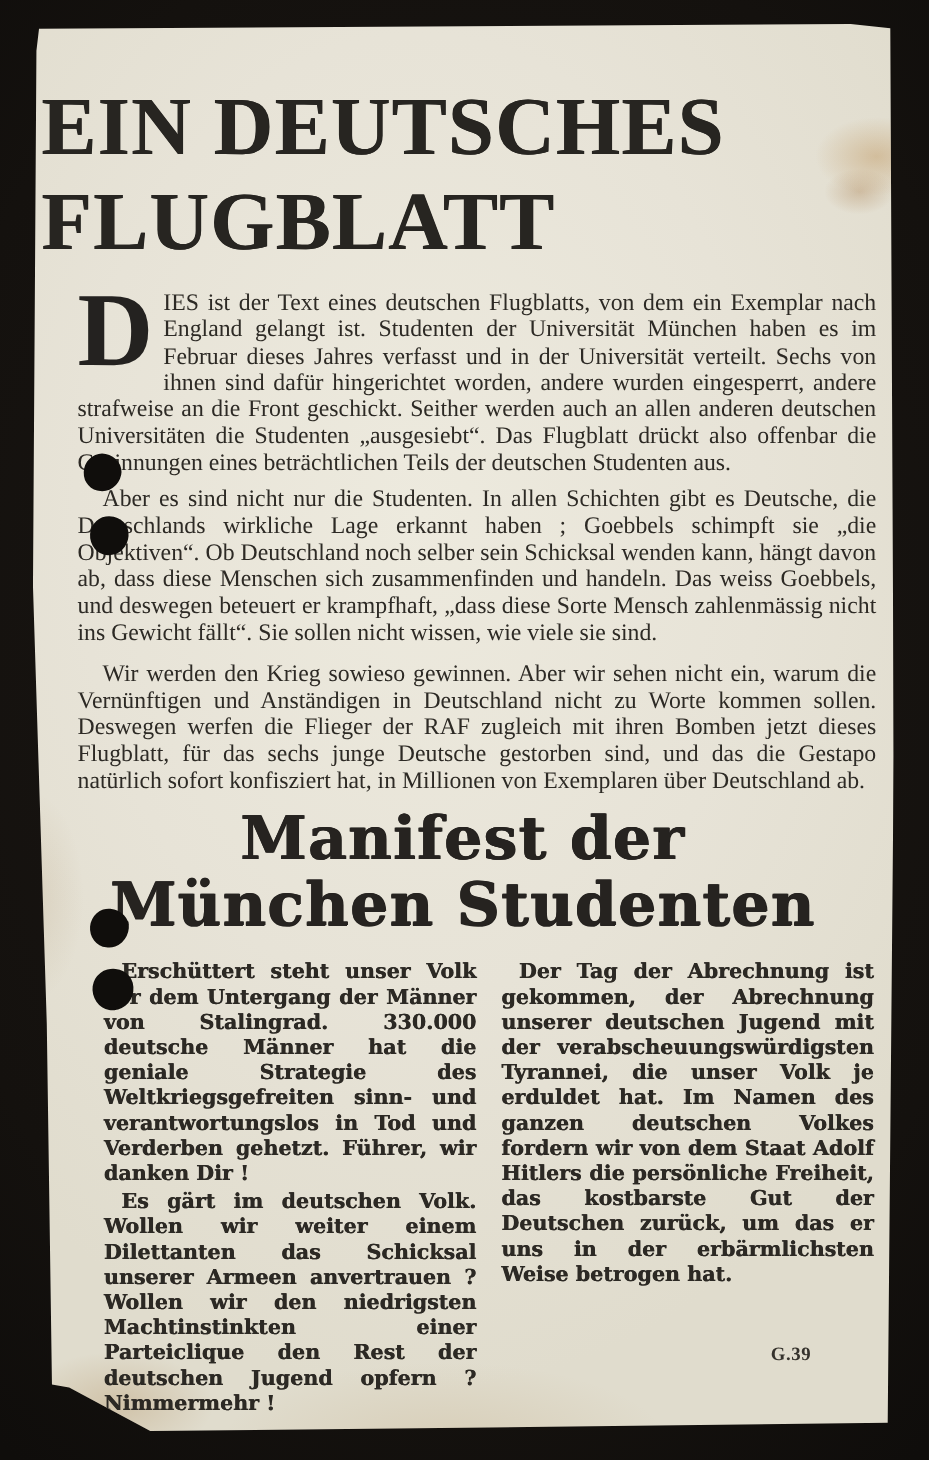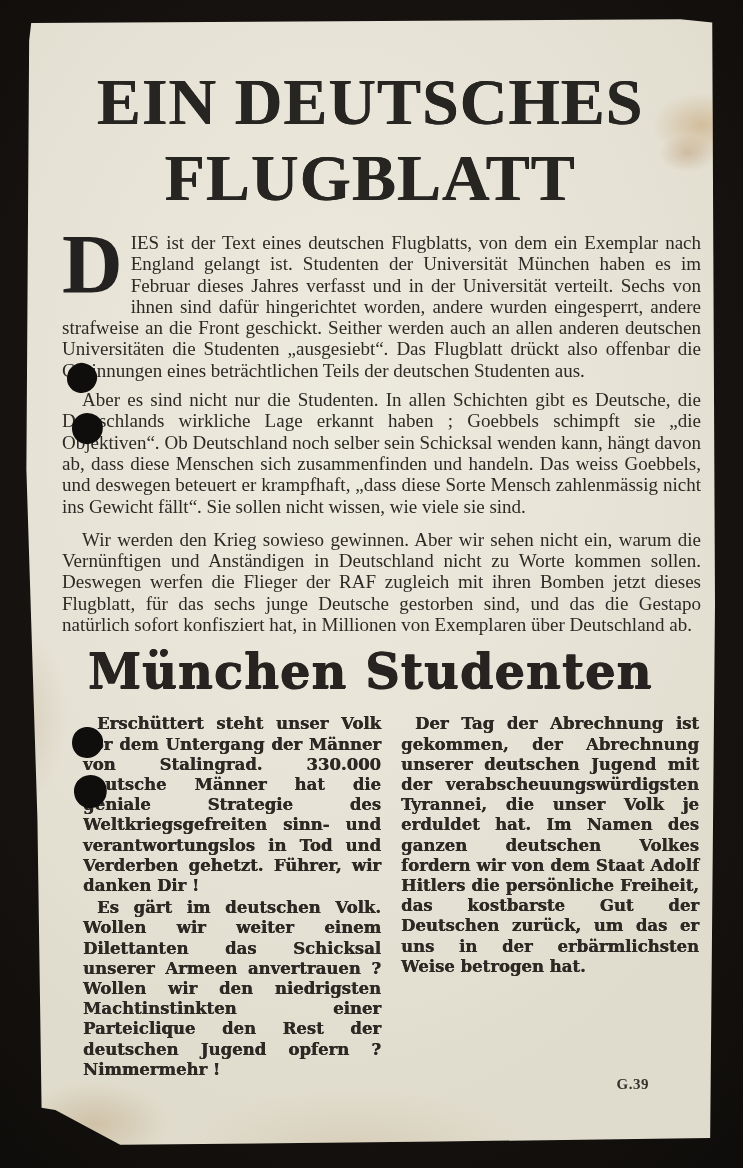--- a/index.html
+++ b/index.html
@@ -24,21 +24,20 @@
       radial-gradient(ellipse 70px 45px at 98% 9.5%, rgba(186,140,78,0.40), rgba(186,140,78,0) 70%),
       radial-gradient(ellipse 40px 26px at 96% 12%, rgba(160,110,55,0.30), rgba(160,110,55,0) 70%),
       radial-gradient(ellipse 110px 60px at 10% 98%, rgba(165,125,70,0.28), rgba(165,125,70,0) 70%),
       radial-gradient(ellipse 240px 90px at 48% 101%, rgba(175,140,85,0.18), rgba(175,140,85,0) 75%),
       radial-gradient(ellipse 60px 120px at 0% 62%, rgba(150,115,65,0.14), rgba(150,115,65,0) 70%),
       radial-gradient(ellipse 500px 700px at 45% 35%, #edeade 0%, #e7e3d7 55%, #e0dccd 100%);
     clip-path: polygon(0.9% 0.45%, 95% 0.1%, 99.6% 0.4%, 100% 52%, 99.3% 99.3%, 60% 99.6%, 13.8% 99.9%, 4.4% 96.8%, 2.4% 96.6%, 1.8% 71%, 0.2% 40%, 0.6% 2%);
   }
   .title {
     margin: 46px 8px 0 8px;
-    text-align: center;
     font-weight: bold;
     font-size: 66px;
     line-height: 76px;
     letter-spacing: 1px;
     color: #272521;
     text-shadow: 0.4px 0 0 #272521;
   }
   .title .tline { display: block; }
   .body {
     margin: 0 14px 0 37px;
@@ -118,20 +117,21 @@
       <span class="tline">FLUGBLATT</span>
     </h1>
 
     <p class="body p1"><span class="dropcap">D</span><span>IES ist der Text eines deutschen Flugblatts, von dem ein Exemplar nach England gelangt ist.  Studenten der Universität München haben es im Februar dieses Jahres verfasst und in der Universität verteilt.  Sechs von ihnen sind dafür hingerichtet worden, andere wurden eingesperrt, andere strafweise an die Front geschickt.  Seither werden auch an allen anderen deutschen Universitäten die Studenten „ausgesiebt“. Das Flugblatt drückt also offenbar die Gesinnungen eines beträchtlichen Teils der deutschen Studenten aus.</span></p>
 
     <p class="body p2 indent">Aber es sind nicht nur die Studenten.  In allen Schichten gibt es Deutsche, die Deutschlands wirkliche Lage erkannt haben&nbsp;; Goebbels schimpft sie „die Objektiven“.  Ob Deutschland noch selber sein Schicksal wenden kann, hängt davon ab, dass diese Menschen sich zusammenfinden und handeln.  Das weiss Goebbels, und deswegen beteuert er krampfhaft, „dass diese Sorte Mensch zahlenmässig nicht ins Gewicht fällt“.  Sie sollen nicht wissen, wie viele sie sind.</p>
 
     <p class="body p3 indent">Wir werden den Krieg sowieso gewinnen.  Aber wir sehen nicht ein, warum die Vernünftigen und Anständigen in Deutschland nicht zu Worte kommen sollen.  Deswegen werfen die Flieger der RAF zugleich mit ihren Bomben jetzt dieses Flugblatt, für das sechs junge Deutsche gestorben sind, und das die Gestapo natürlich sofort konfisziert hat, in Millionen von Exemplaren über Deutschland ab.</p>
 
     <h2 class="fraktur-heading">
+      <span>Manifest der</span>
       <span>München Studenten</span>
     </h2>
 
     <div class="columns">
       <div class="col">
         <p class="frak">Erschüttert steht unser Volk vor dem Untergang der Männer von Stalingrad. 330.000 deutsche Männer hat die geniale Strategie des Weltkriegsgefreiten sinn- und verantwortungslos in Tod und Verderben gehetzt. Führer, wir danken Dir&nbsp;!</p>
         <p class="frak">Es gärt im deutschen Volk. Wollen wir weiter einem Dilettanten das Schicksal unserer Armeen anvertrauen&nbsp;? Wollen wir den niedrigsten Machtinstinkten einer Parteiclique den Rest der deutschen Jugend opfern&nbsp;? Nimmermehr&nbsp;!</p>
       </div>
       <div class="col">
         <p class="frak">Der Tag der Abrechnung ist gekommen, der Abrechnung unserer deutschen Jugend mit der verabscheuungswürdigsten Tyrannei, die unser Volk je erduldet hat. Im Namen des ganzen deutschen Volkes fordern wir von dem Staat Adolf Hitlers die persönliche Freiheit, das kostbarste Gut der Deutschen zurück, um das er uns in der erbärmlichsten Weise betrogen hat.</p>

